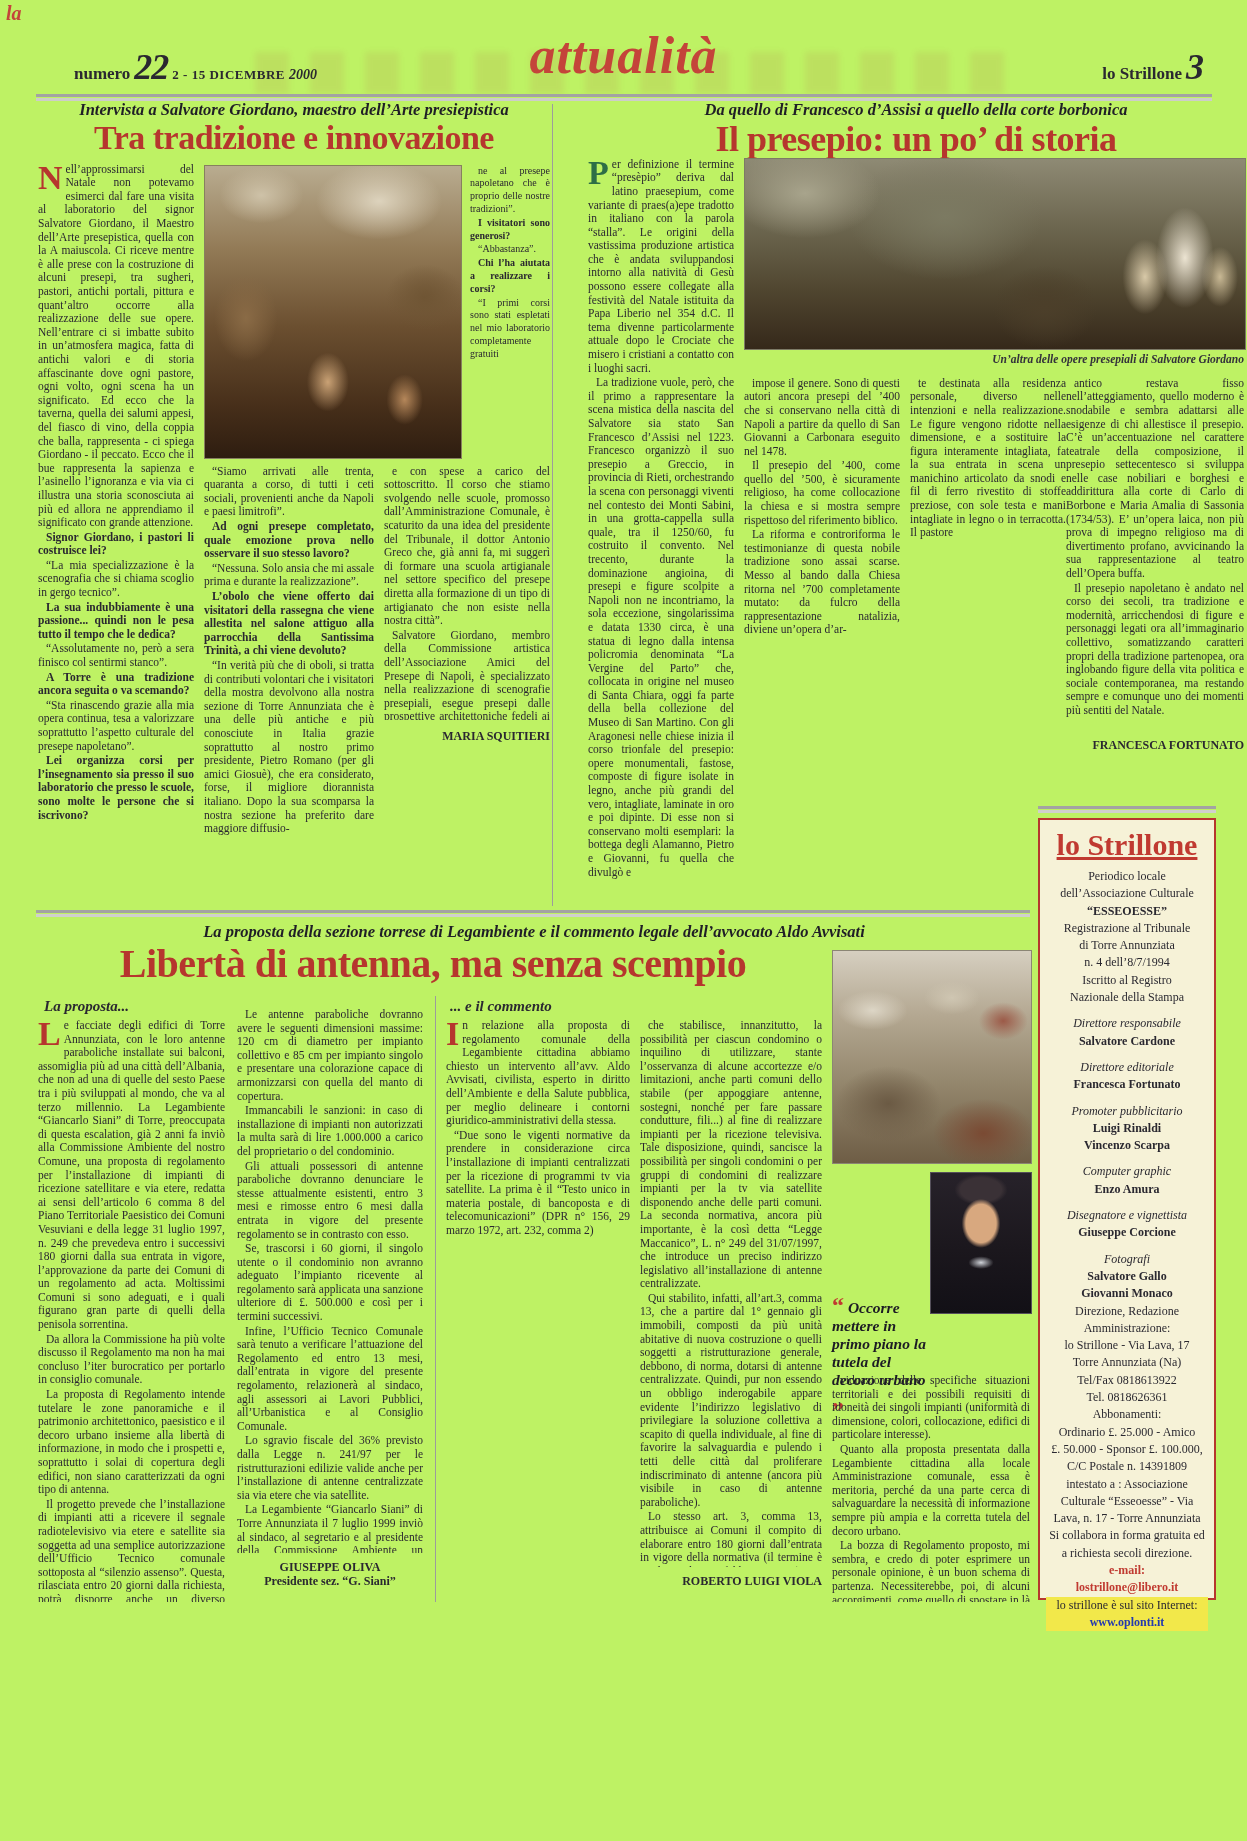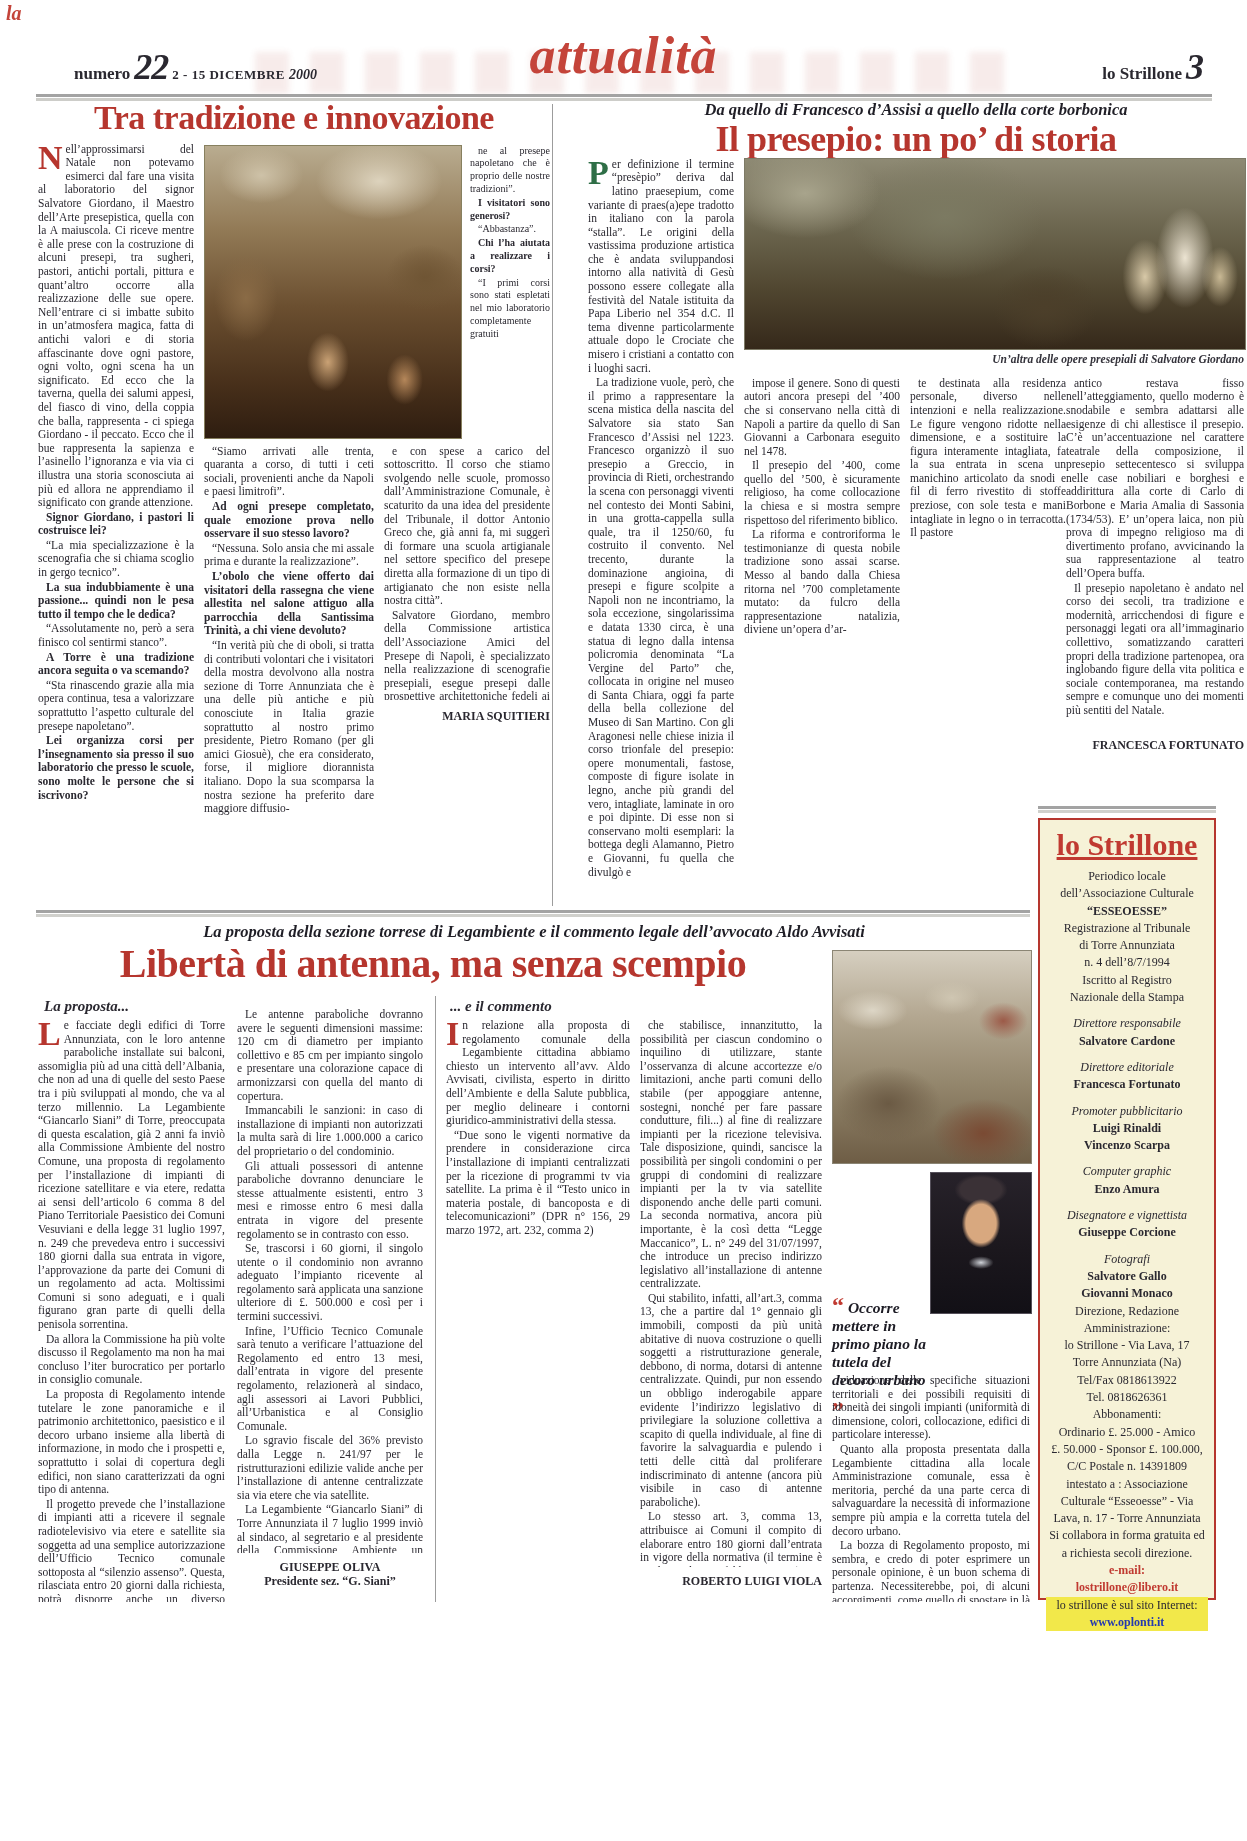--- a/index.html
+++ b/index.html
@@ -1,16 +1,16 @@
 <!DOCTYPE html>
 <html lang="it"><head>
 <meta charset="utf-8">
 <style>
   html,body{margin:0;padding:0;background:#d8d5cd;}
-  .page{position:relative;width:1247px;height:1841px;margin:0 auto;background:#ffffff;
+  .page{position:relative;width:1247px;height:1841px;margin:0 auto;background:#bef264;
         font-family:"Liberation Serif",serif;color:#2a2830;overflow:hidden;}
   .ghost{position:absolute;left:255px;top:52px;width:760px;height:42px;opacity:.10;
          background:repeating-linear-gradient(90deg,#b4483e 0 34px,transparent 34px 55px);
          filter:blur(3px);}
   .corner-mark{position:absolute;left:6px;top:2px;font:bold italic 20px "Liberation Serif",serif;color:#c4443a;}
 
   
   .mast-left{position:absolute;left:62px;top:46px;white-space:nowrap;}
   .mast-right{position:absolute;right:44px;top:46px;white-space:nowrap;}
   .m-small{font-size:17px;font-weight:bold;margin-left:12px;}
@@ -136,20 +136,21 @@
     <span class="m-year">2000</span>
   </div>
   <div class="mast-center">attualità</div>
   <div class="mast-right">
     <span class="m-small">lo Strillone</span>
     <span class="m-big">3</span>
   </div>
   <div class="rule-top"></div>
 
   <div class="art-left">
+    <div class="kicker">Intervista a Salvatore Giordano, maestro dell’Arte presiepistica</div>
     <div class="headline">Tra tradizione e innovazione</div>
     <div class="la-body">
       <div class="col la-c1">
           <p class="dc dc-red">Nell’approssimarsi del Natale non potevamo esimerci dal fare una visita al laboratorio del signor Salvatore Giordano, il Maestro dell’Arte presepistica, quella con la A maiuscola. Ci riceve mentre è alle prese con la costruzione di alcuni presepi, tra sugheri, pastori, antichi portali, pittura e quant’altro occorre alla realizzazione delle sue opere. Nell’entrare ci si imbatte subito in un’atmosfera magica, fatta di antichi valori e di storia affascinante dove ogni pastore, ogni volto, ogni scena ha un significato. Ed ecco che la taverna, quella dei salumi appesi, del fiasco di vino, della coppia che balla, rappresenta - ci spiega Giordano - il peccato. Ecco che il bue rappresenta la sapienza e l’asinello l’ignoranza e via via ci illustra una storia sconosciuta ai più ed allora ne apprendiamo il significato con grande attenzione.</p>
           <p class="q">Signor Giordano, i pastori li costruisce lei?</p>
           <p>“La mia specializzazione è la scenografia che si chiama scoglio in gergo tecnico”.</p>
           <p class="q">La sua indubbiamente è una passione... quindi non le pesa tutto il tempo che le dedica?</p>
           <p>“Assolutamente no, però a sera finisco col sentirmi stanco”.</p>
           <p class="q">A Torre è una tradizione ancora seguita o va scemando?</p>
           <p>“Sta rinascendo grazie alla mia opera continua, tesa a valorizzare soprattutto l’aspetto culturale del presepe napoletano”.</p>

